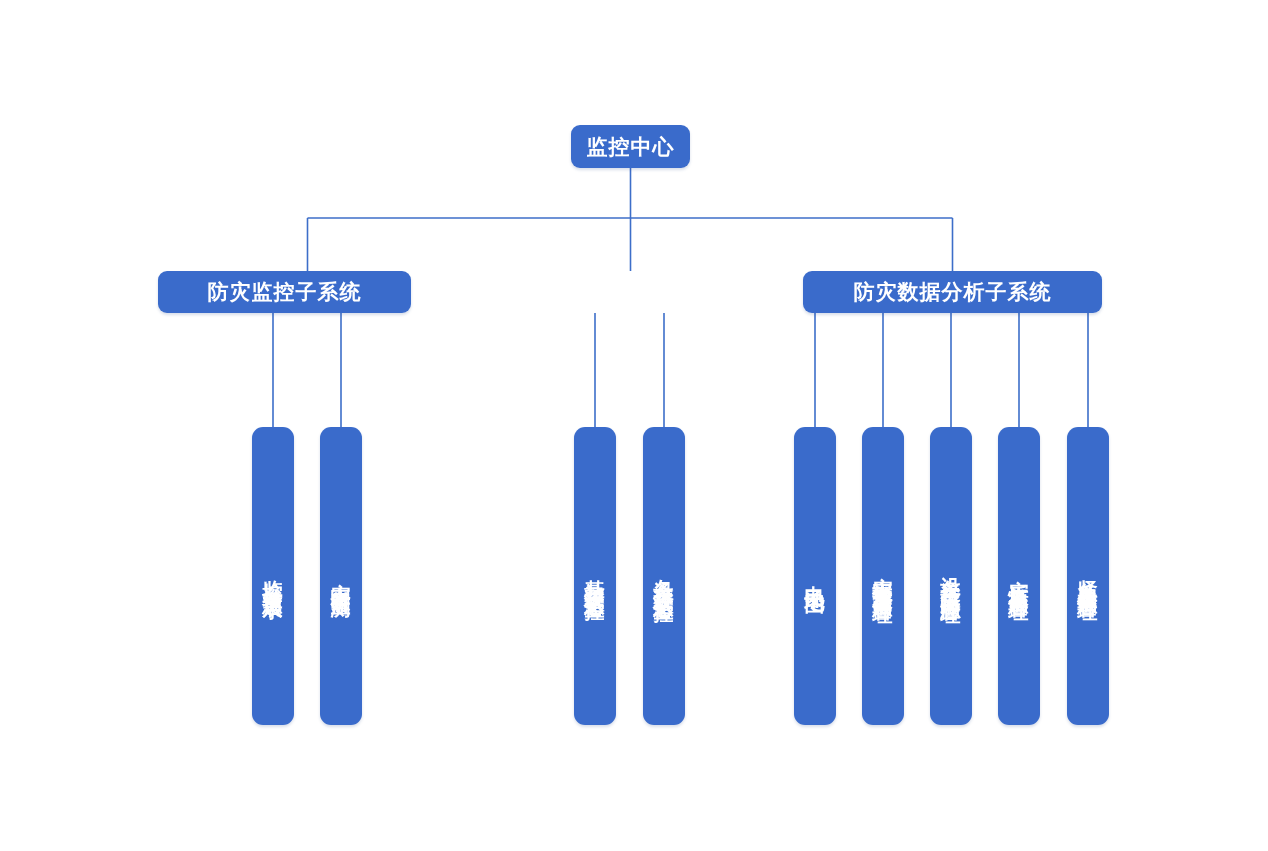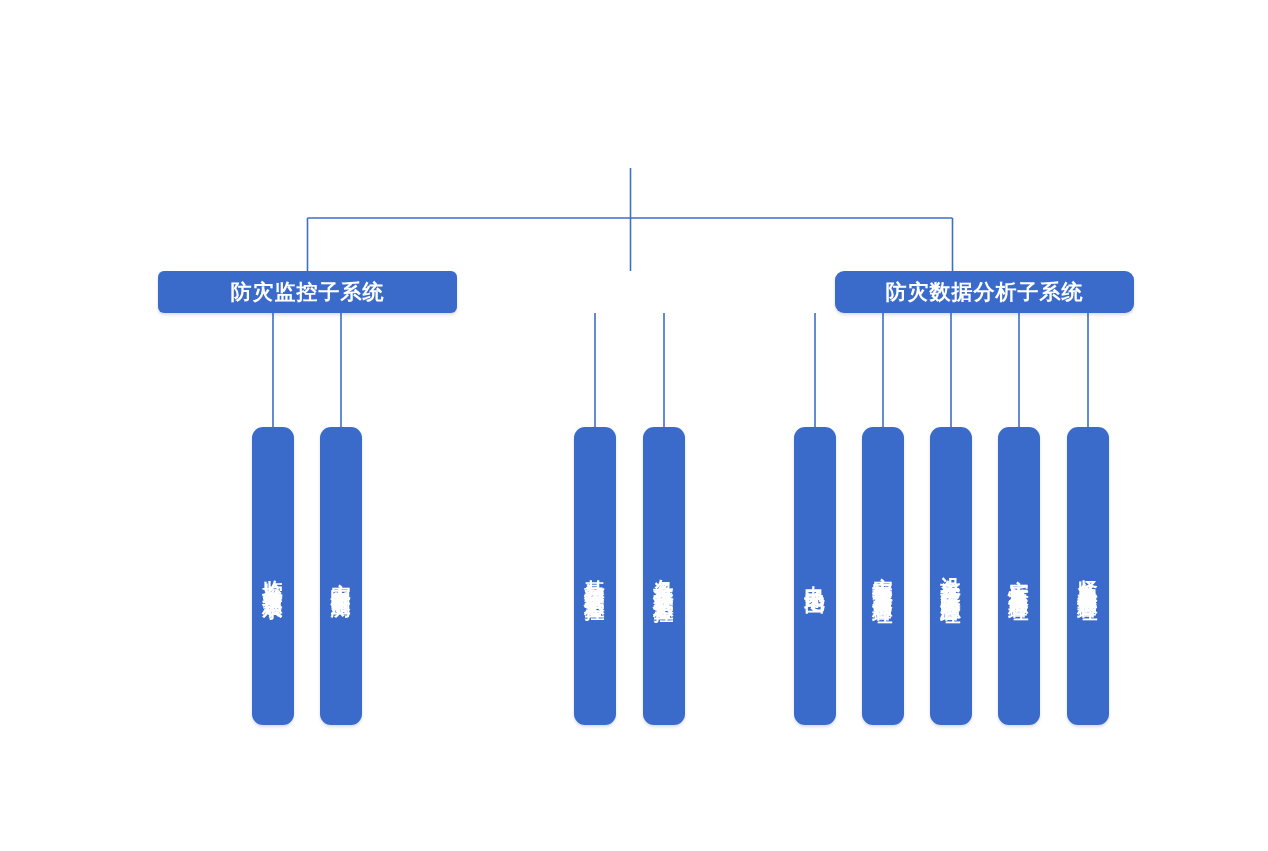--- a/index.html
+++ b/index.html
@@ -48,23 +48,23 @@
     letter-spacing: 1px;
   }
   .node-subsystem {
     top: 271px;
     height: 42px;
     border-radius: 9px;
     font-size: 21px;
     font-weight: 600;
     letter-spacing: 1px;
   }
-  .node-sub-0 { left: 158px; width: 299px; border-radius: 6px; }
+  .node-sub-0 { left: 158px; width: 253px; }
   .node-sub-1 { left: 482px; width: 298px; }
-  .node-sub-2 { left: 803px; width: 299px; margin-left: 32px; }
+  .node-sub-2 { left: 803px; width: 299px; }
   .node-leaf {
     top: 427px;
     width: 42px; height: 298px;
     border-radius: 11px;
     font-size: 20px;
     font-weight: 600;
   }
   .node-leaf .vtext {
     writing-mode: vertical-rl;
     text-orientation: upright;
@@ -103,20 +103,23 @@
     <line x1="595" y1="313" x2="595" y2="427"></line>
     <line x1="664" y1="313" x2="664" y2="427"></line>
 
     <line x1="815" y1="313" x2="815" y2="427"></line>
     <line x1="883" y1="313" x2="883" y2="427"></line>
     <line x1="951" y1="313" x2="951" y2="427"></line>
     <line x1="1019" y1="313" x2="1019" y2="427"></line>
     <line x1="1088" y1="313" x2="1088" y2="427"></line>
   </svg>
 
+  <div class="node node-root">
+    <span>监控中心</span>
+  </div>
 
   <div class="node node-subsystem node-sub-0">
     <span>防灾监控子系统</span>
   </div>
   <div class="node node-subsystem node-sub-2">
     <span>防灾数据分析子系统</span>
   </div>
 
   <div class="node node-leaf leaf-0">
     <span class="vtext">监控台站信息展示</span>

